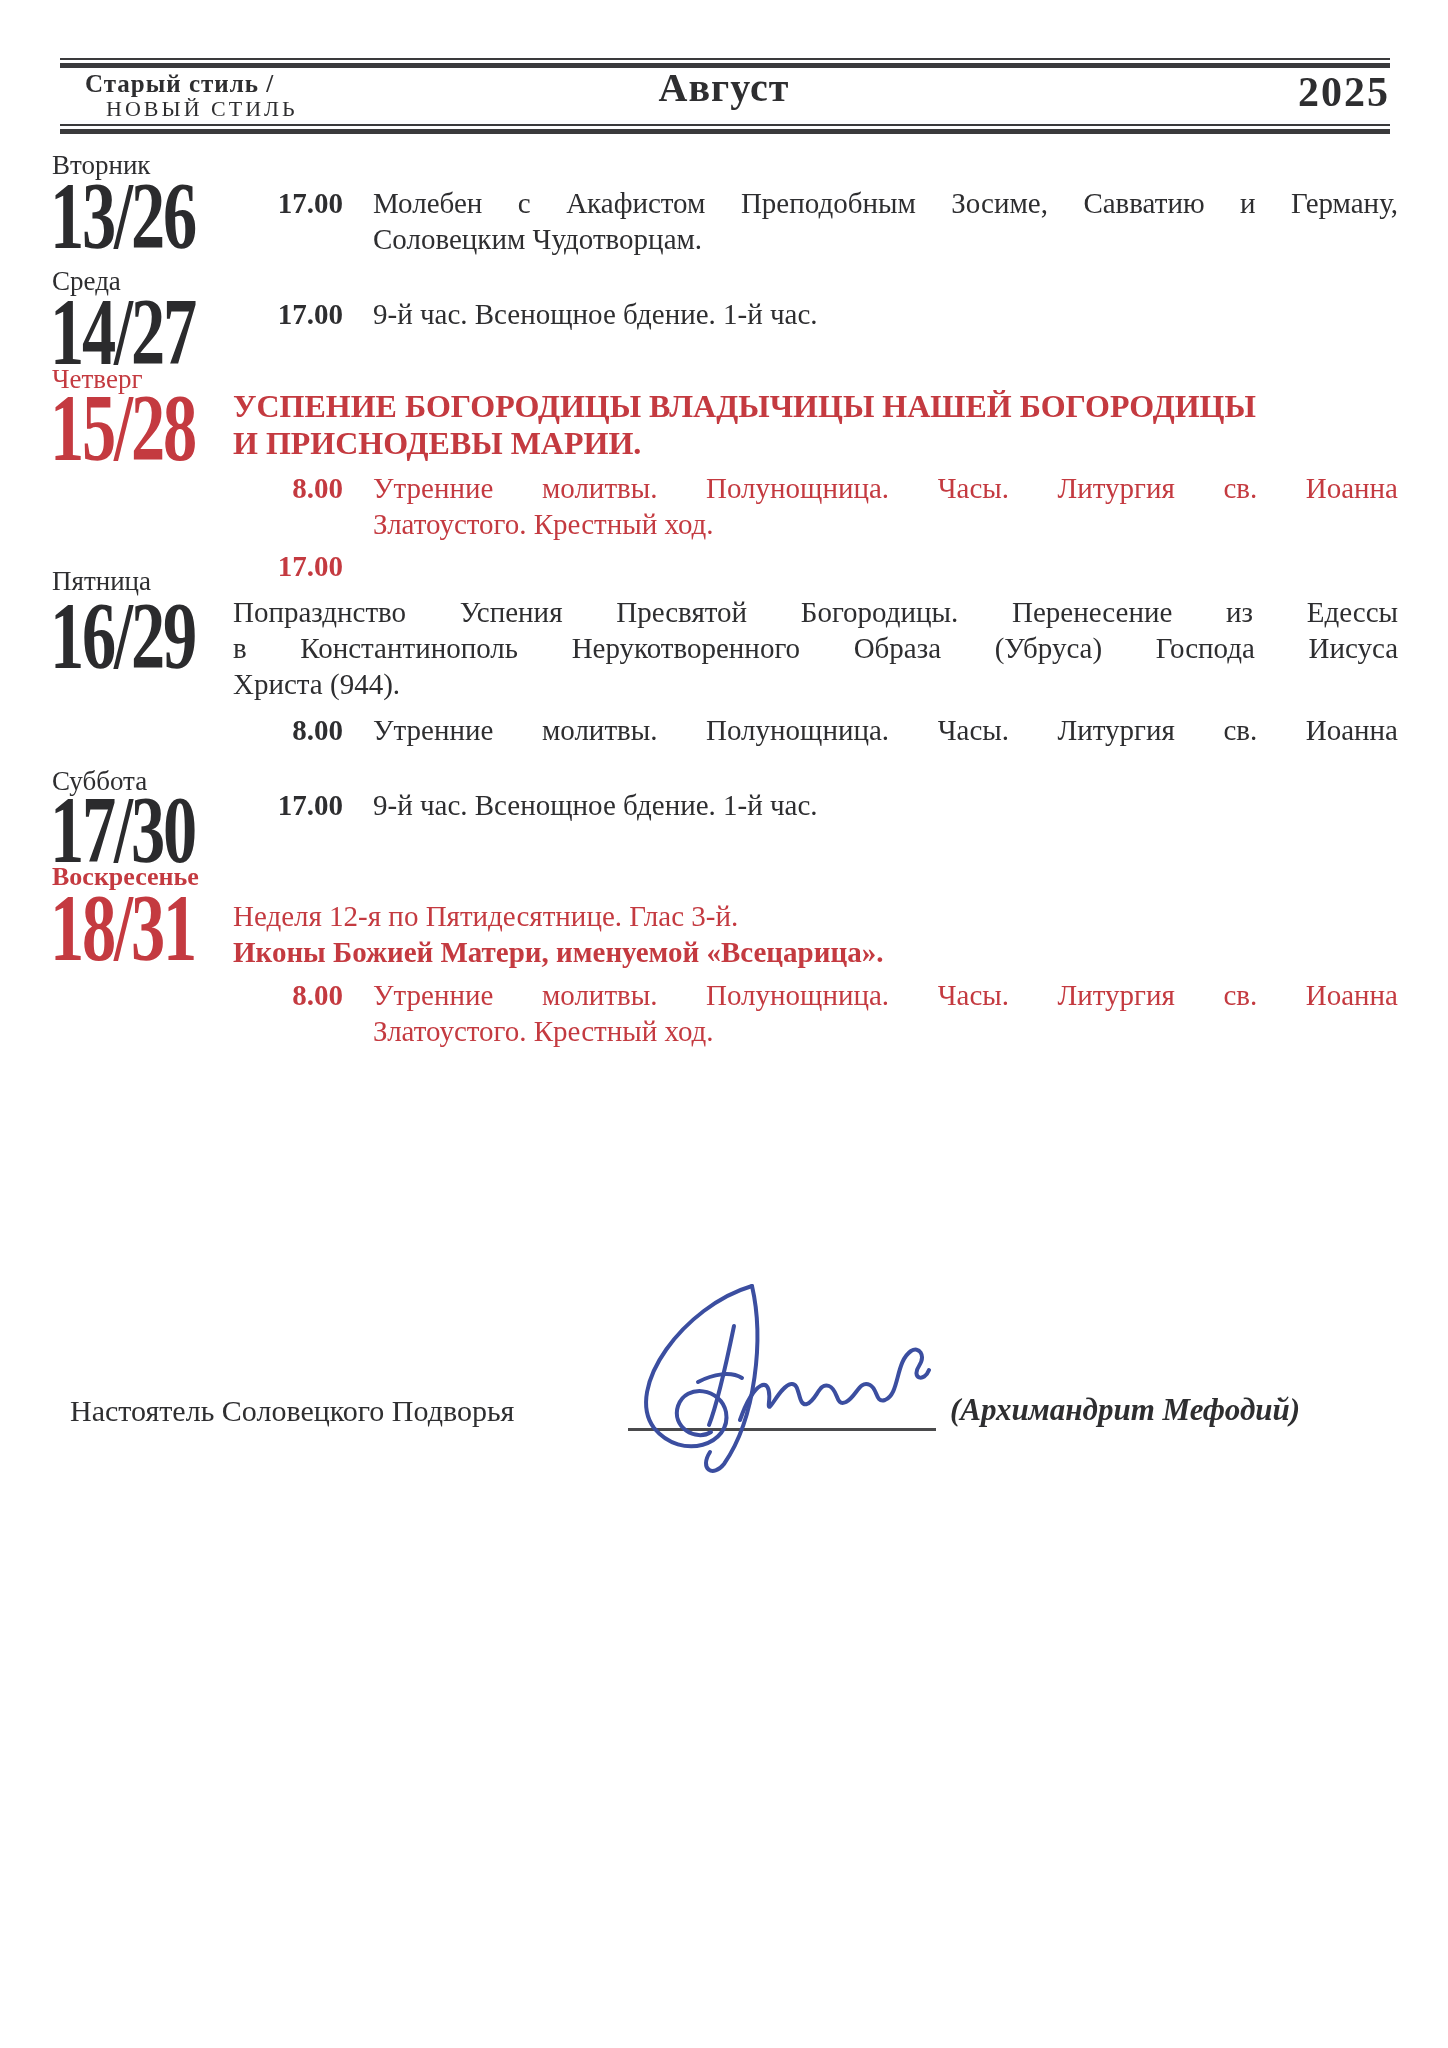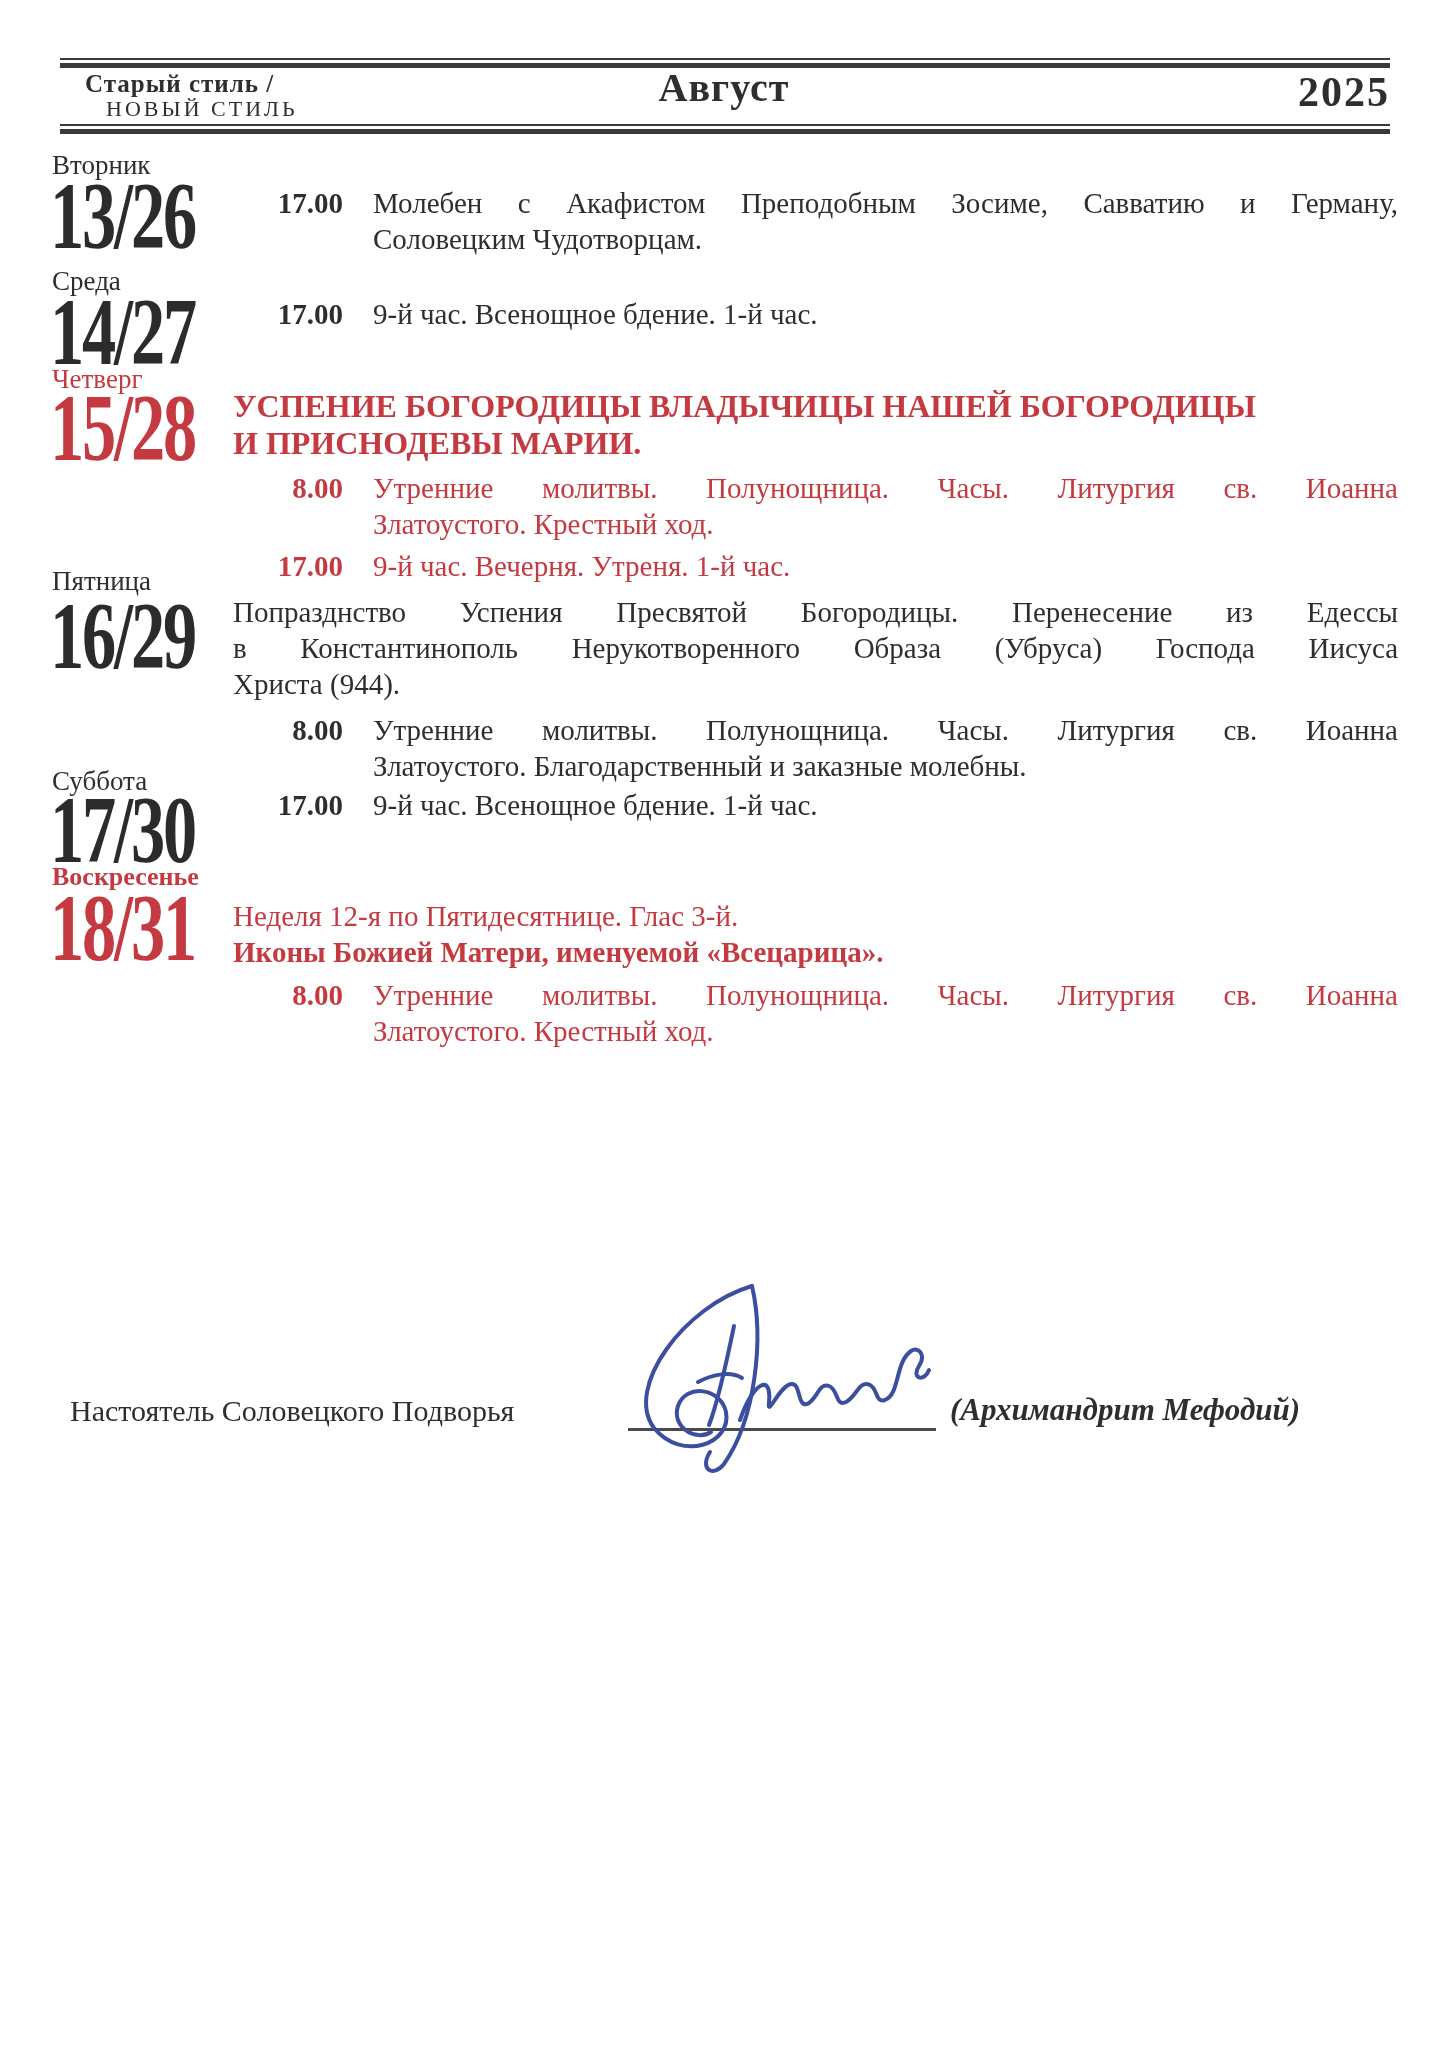--- a/index.html
+++ b/index.html
@@ -88,39 +88,35 @@
     </div>
     <div class="item gap8">
       <div class="time">8.00</div>
       <div class="itext">
         <div class="jline">Утренние молитвы. Полунощница. Часы. Литургия св. Иоанна</div>
         <div class="jline final">Златоустого. Крестный ход.</div>
       </div>
     </div>
     <div class="item gap6">
       <div class="time">17.00</div>
-      <div class="itext">
-        <div class="jline final">9-й час. Вечерня. Утреня. 1-й час.</div>
-      </div>
     </div>
   </div>
 
   <div class="weekday" style="top:566px">Пятница</div>
   <div class="datenum" style="top:596px">16/29</div>
   <div class="content" style="top:594px">
     <div>
       <div class="jline">Попразднство Успения Пресвятой Богородицы. Перенесение из Едессы</div>
       <div class="jline">в Константинополь Нерукотворенного Образа (Убруса) Господа Иисуса</div>
       <div class="jline final">Христа (944).</div>
     </div>
     <div class="item gap10">
       <div class="time">8.00</div>
       <div class="itext">
         <div class="jline">Утренние молитвы. Полунощница. Часы. Литургия св. Иоанна</div>
-        <div class="jline final">Златоустого. Благодарственный и заказные молебны.</div>
       </div>
     </div>
   </div>
 
   <div class="weekday" style="top:766px">Суббота</div>
   <div class="datenum" style="top:790px">17/30</div>
   <div class="content" style="top:787px">
     <div class="item">
       <div class="time">17.00</div>
       <div class="itext">

